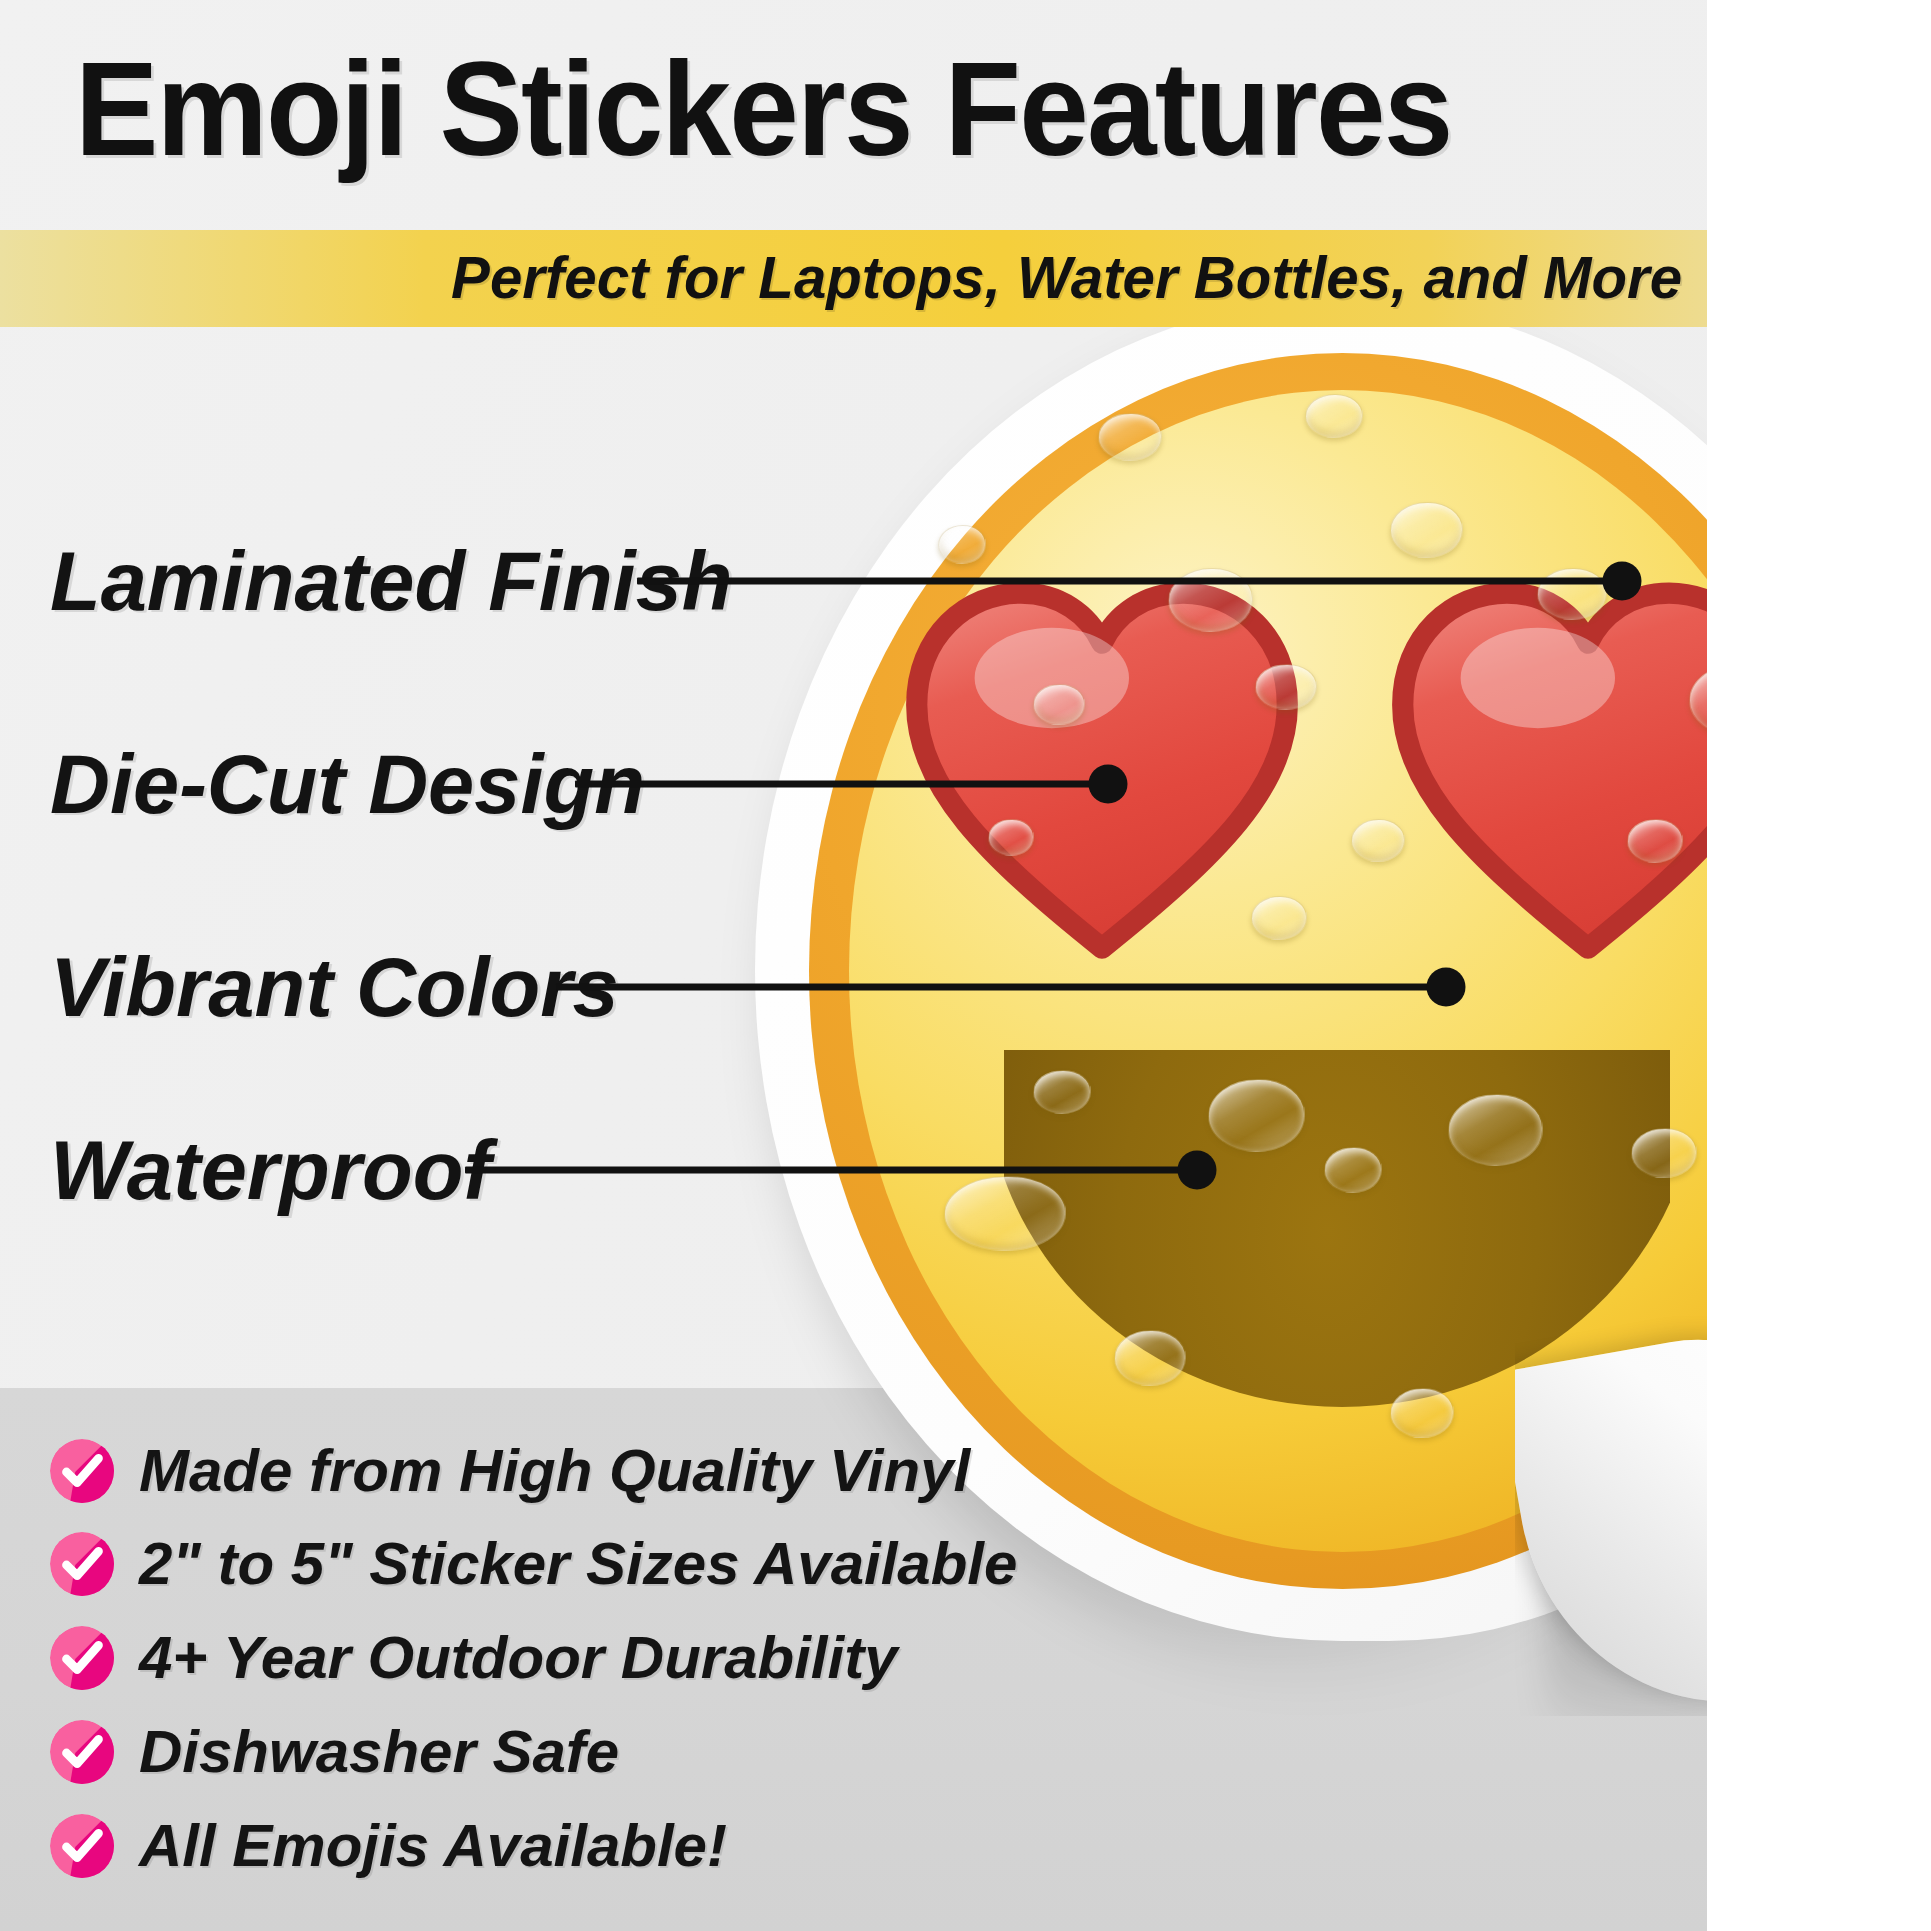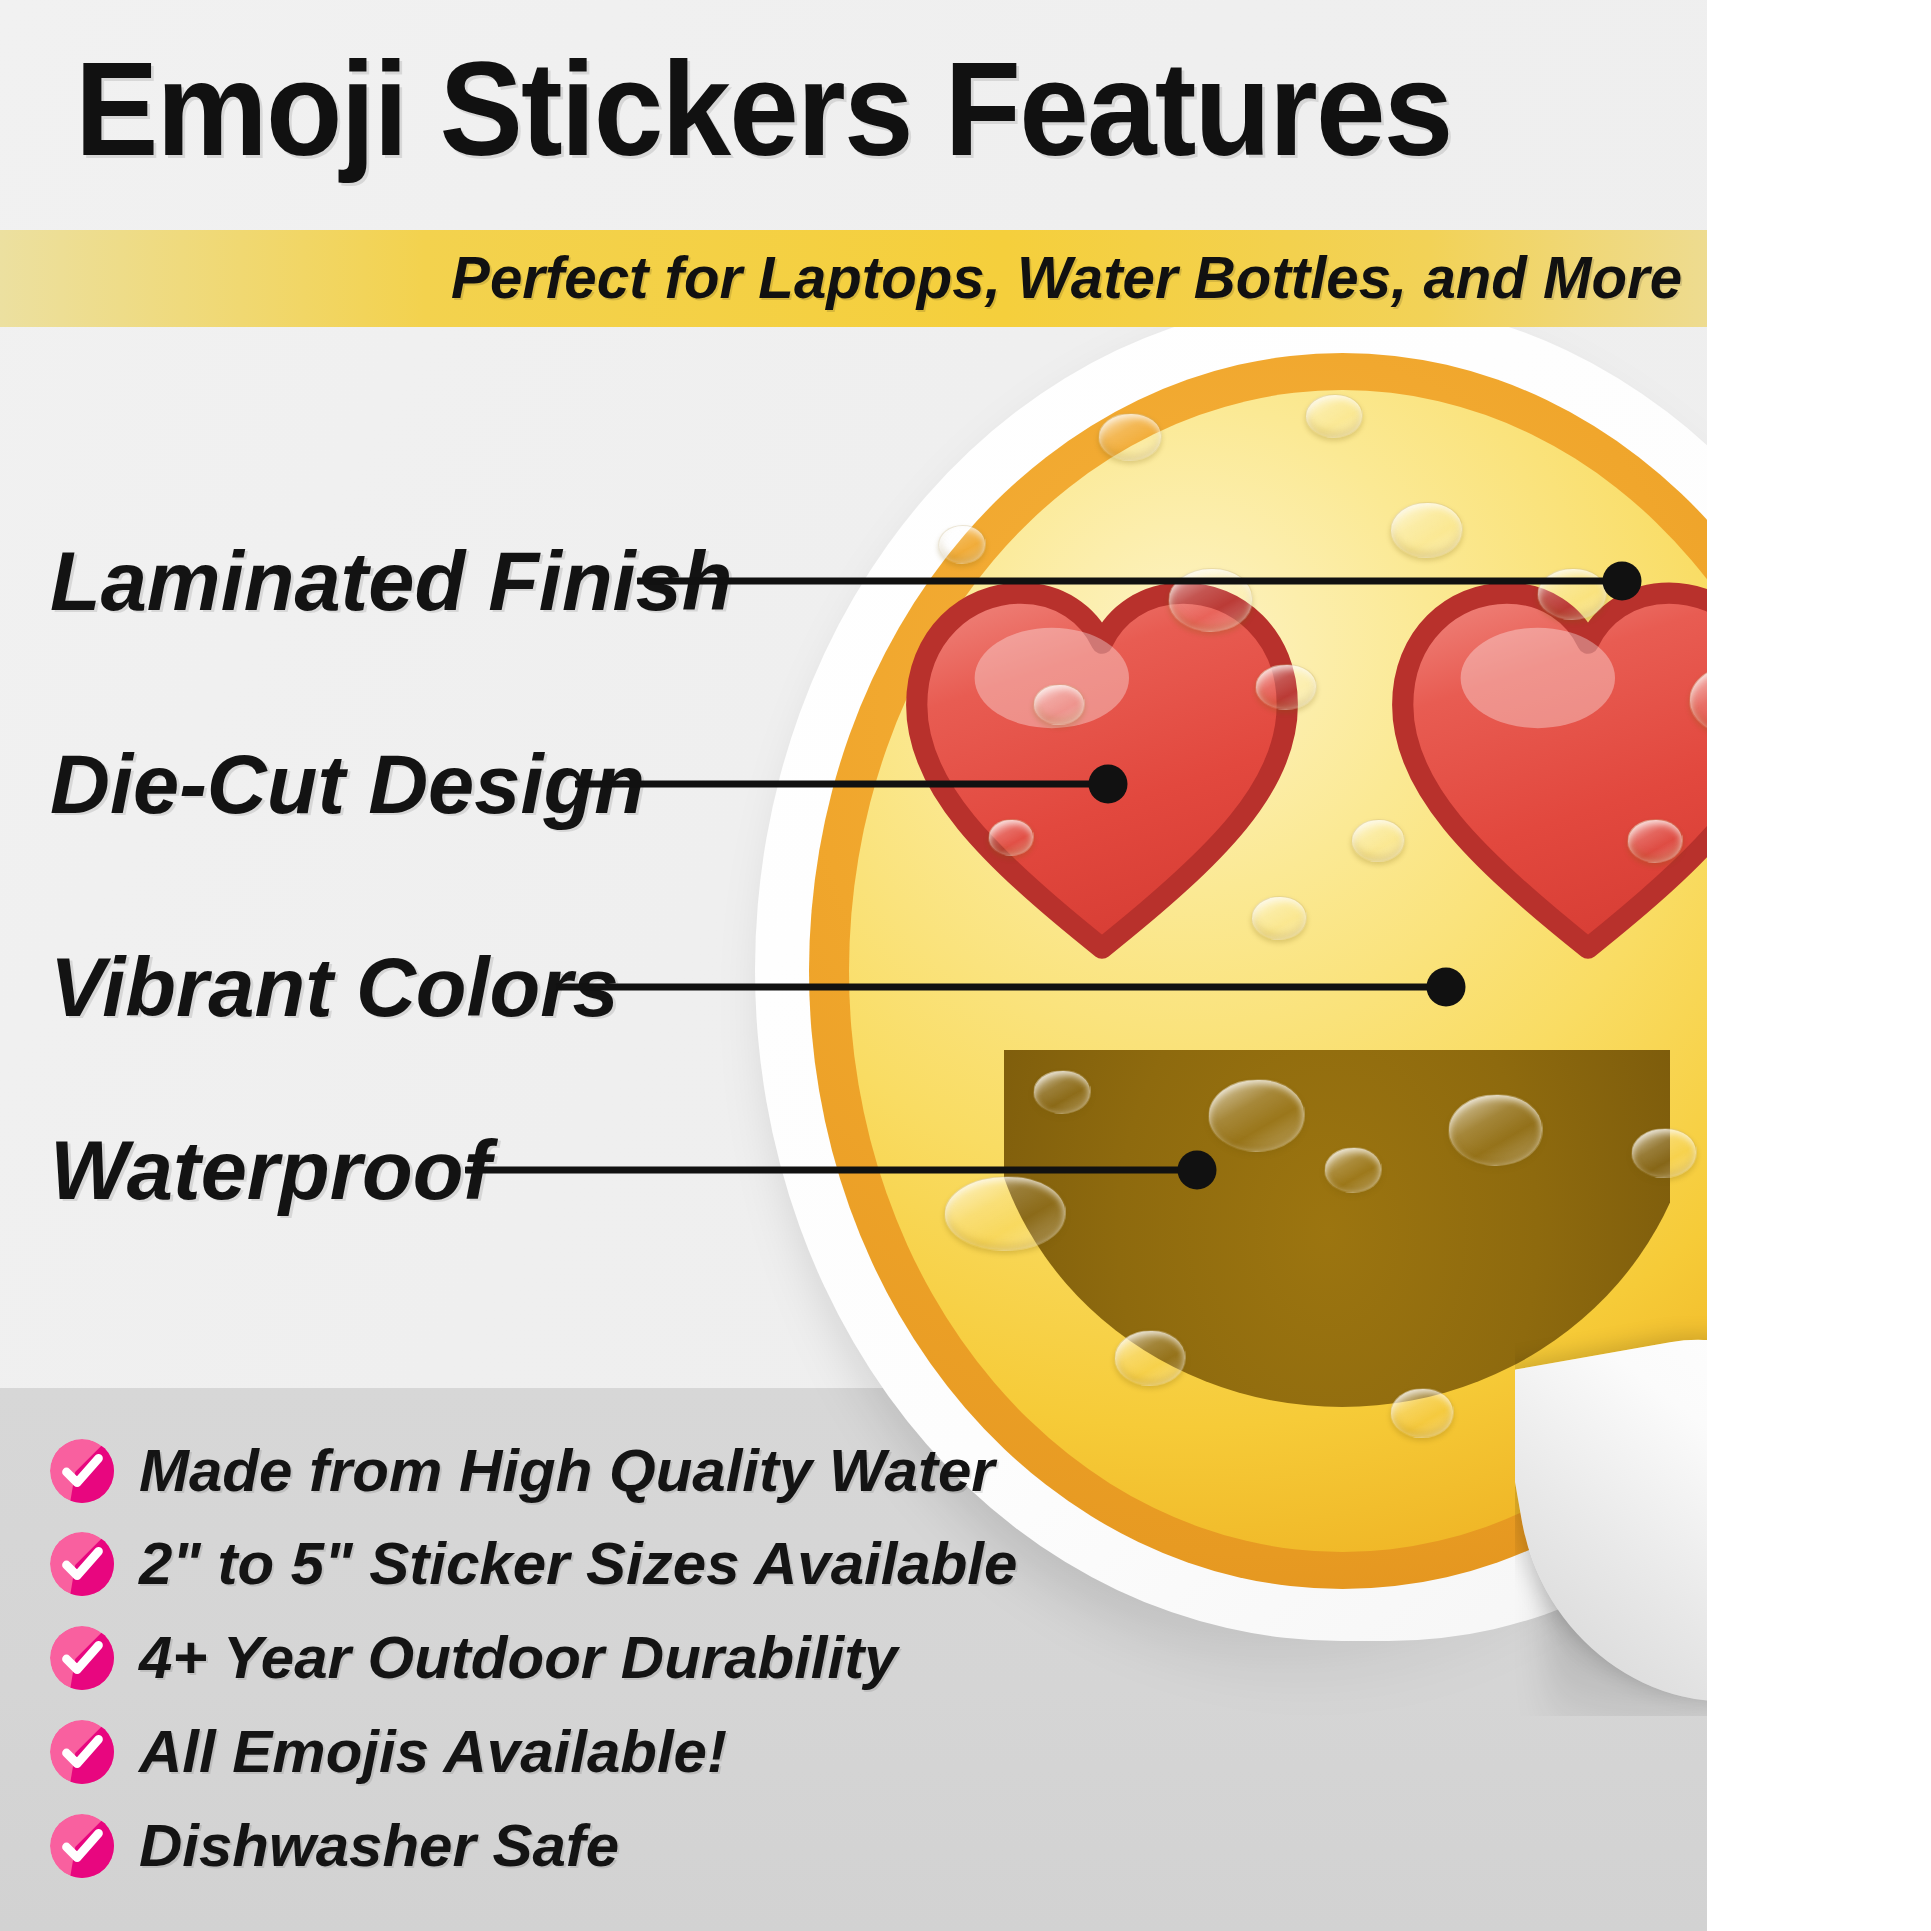--- a/index.html
+++ b/index.html
@@ -353,21 +353,21 @@
                 <circle cx="33" cy="33" r="33"></circle>
               </clipPath>
   </defs>
   <g clip-path="url(#cc0)">
     <circle cx="33" cy="33" r="33" fill="#f9609f"></circle>
     <path d="M26 34 L66 -6 L80 70 L20 70 Z" fill="#e8067f"></path>
   </g>
   <path d="M17 34 L28 45 L50 20" fill="none" stroke="#ffffff" stroke-width="9" stroke-linecap="round" stroke-linejoin="round"></path>
 </svg>
         </div>
-        <div class="bullet-text">Made from High Quality Water</div>
+        <div class="bullet-text">Made from High Quality Vinyl</div>
       </div>
       <div class="bullet">
         <div class="check-badge">
 <svg width="64" height="64" viewBox="0 0 66 66" aria-hidden="true">
   <defs>
     <clipPath id="cc1">
                 <circle cx="33" cy="33" r="33"></circle>
               </clipPath>
   </defs>
   <g clip-path="url(#cc1)">
@@ -393,46 +393,46 @@
   </g>
   <path d="M17 34 L28 45 L50 20" fill="none" stroke="#ffffff" stroke-width="9" stroke-linecap="round" stroke-linejoin="round"></path>
 </svg>
         </div>
         <div class="bullet-text">4+ Year Outdoor Durability</div>
       </div>
       <div class="bullet">
         <div class="check-badge">
 <svg width="64" height="64" viewBox="0 0 66 66" aria-hidden="true">
   <defs>
+    <clipPath id="cc3">
+                <circle cx="33" cy="33" r="33"></circle>
+              </clipPath>
+  </defs>
+  <g clip-path="url(#cc3)">
+    <circle cx="33" cy="33" r="33" fill="#f9609f"></circle>
+    <path d="M26 34 L66 -6 L80 70 L20 70 Z" fill="#e8067f"></path>
+  </g>
+  <path d="M17 34 L28 45 L50 20" fill="none" stroke="#ffffff" stroke-width="9" stroke-linecap="round" stroke-linejoin="round"></path>
+</svg>
+        </div>
+        <div class="bullet-text">Dishwasher Safe</div>
+      </div>
+      <div class="bullet">
+        <div class="check-badge">
+<svg width="64" height="64" viewBox="0 0 66 66" aria-hidden="true">
+  <defs>
     <clipPath id="cc4">
                 <circle cx="33" cy="33" r="33"></circle>
               </clipPath>
   </defs>
   <g clip-path="url(#cc4)">
     <circle cx="33" cy="33" r="33" fill="#f9609f"></circle>
     <path d="M26 34 L66 -6 L80 70 L20 70 Z" fill="#e8067f"></path>
   </g>
   <path d="M17 34 L28 45 L50 20" fill="none" stroke="#ffffff" stroke-width="9" stroke-linecap="round" stroke-linejoin="round"></path>
 </svg>
         </div>
         <div class="bullet-text">All Emojis Available!</div>
       </div>
-      <div class="bullet">
-        <div class="check-badge">
-<svg width="64" height="64" viewBox="0 0 66 66" aria-hidden="true">
-  <defs>
-    <clipPath id="cc3">
-                <circle cx="33" cy="33" r="33"></circle>
-              </clipPath>
-  </defs>
-  <g clip-path="url(#cc3)">
-    <circle cx="33" cy="33" r="33" fill="#f9609f"></circle>
-    <path d="M26 34 L66 -6 L80 70 L20 70 Z" fill="#e8067f"></path>
-  </g>
-  <path d="M17 34 L28 45 L50 20" fill="none" stroke="#ffffff" stroke-width="9" stroke-linecap="round" stroke-linejoin="round"></path>
-</svg>
-        </div>
-        <div class="bullet-text">Dishwasher Safe</div>
-      </div>
     </div>
 
 </div>
 
 
 </body></html>

